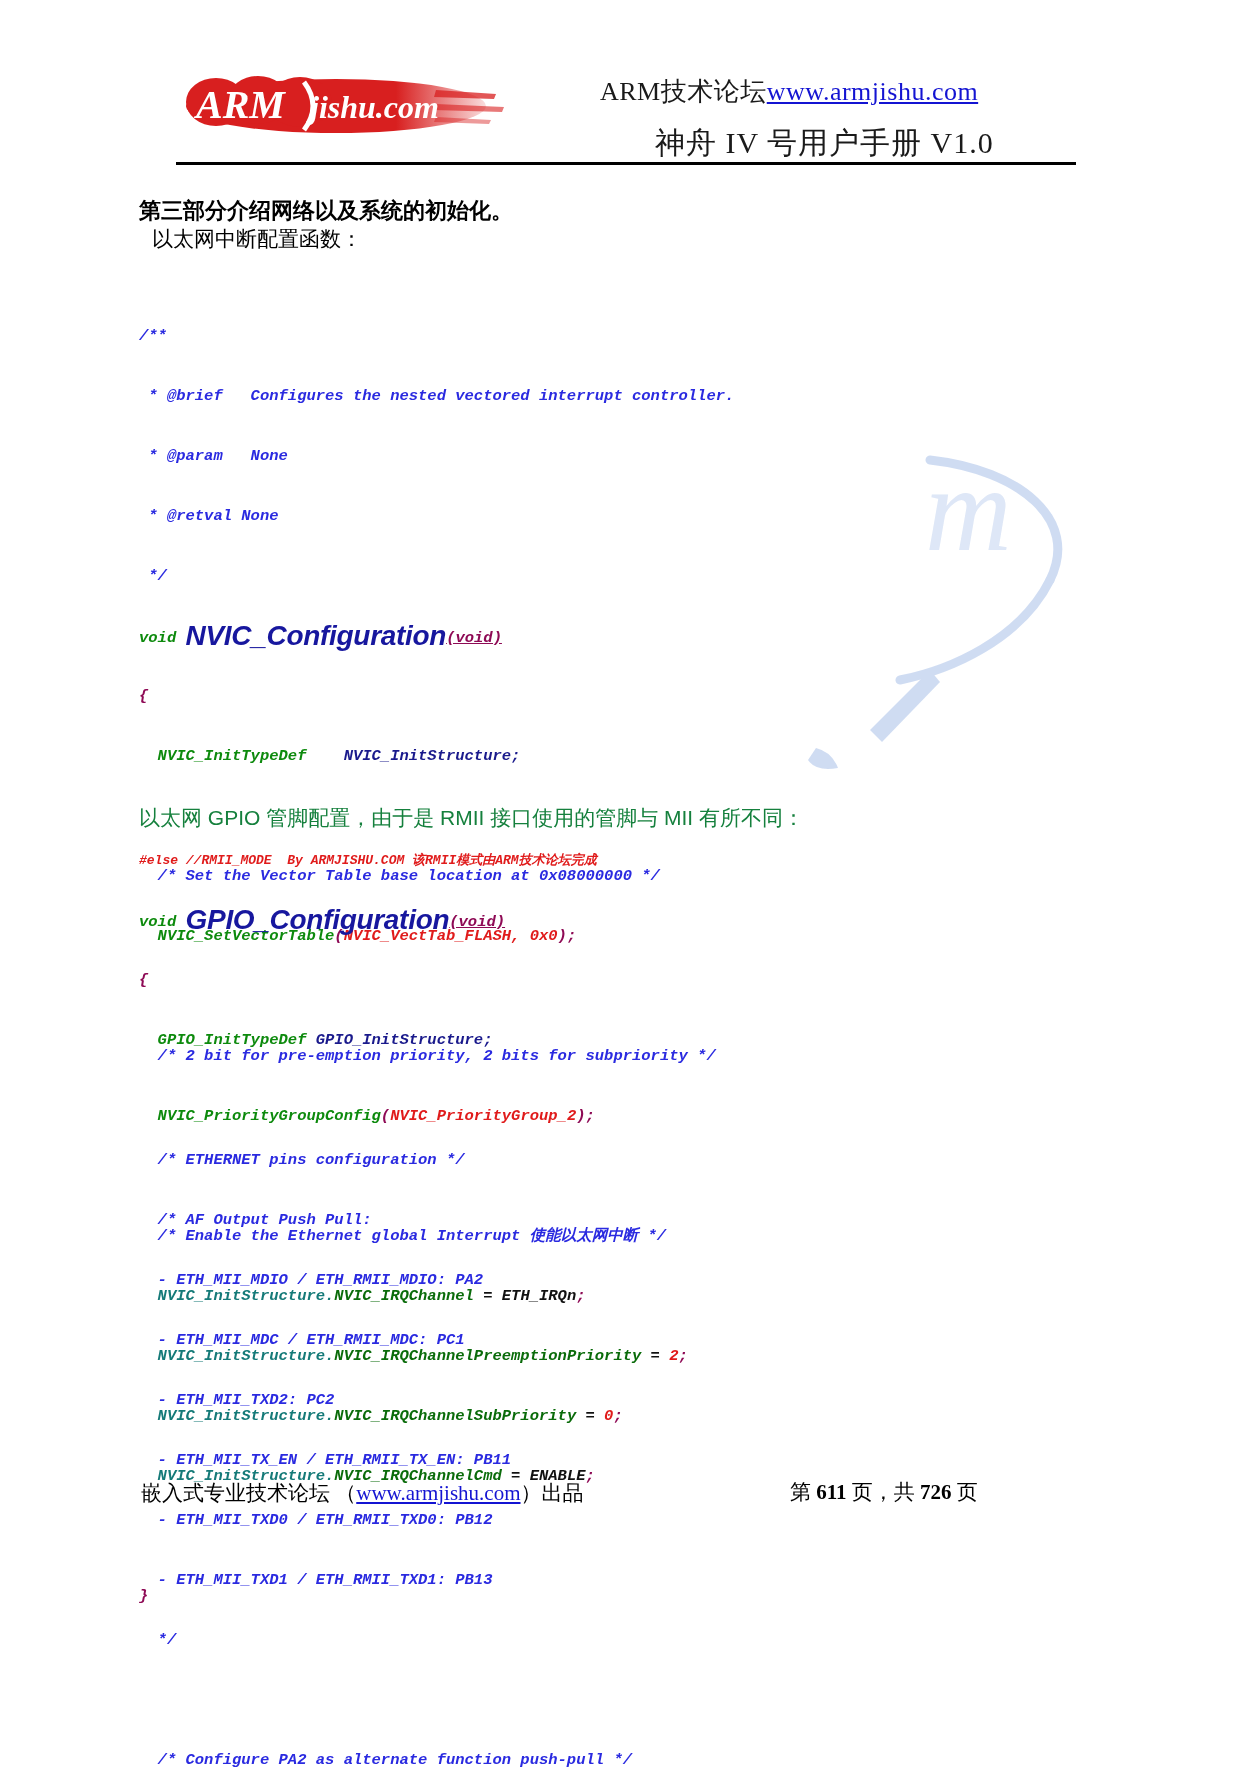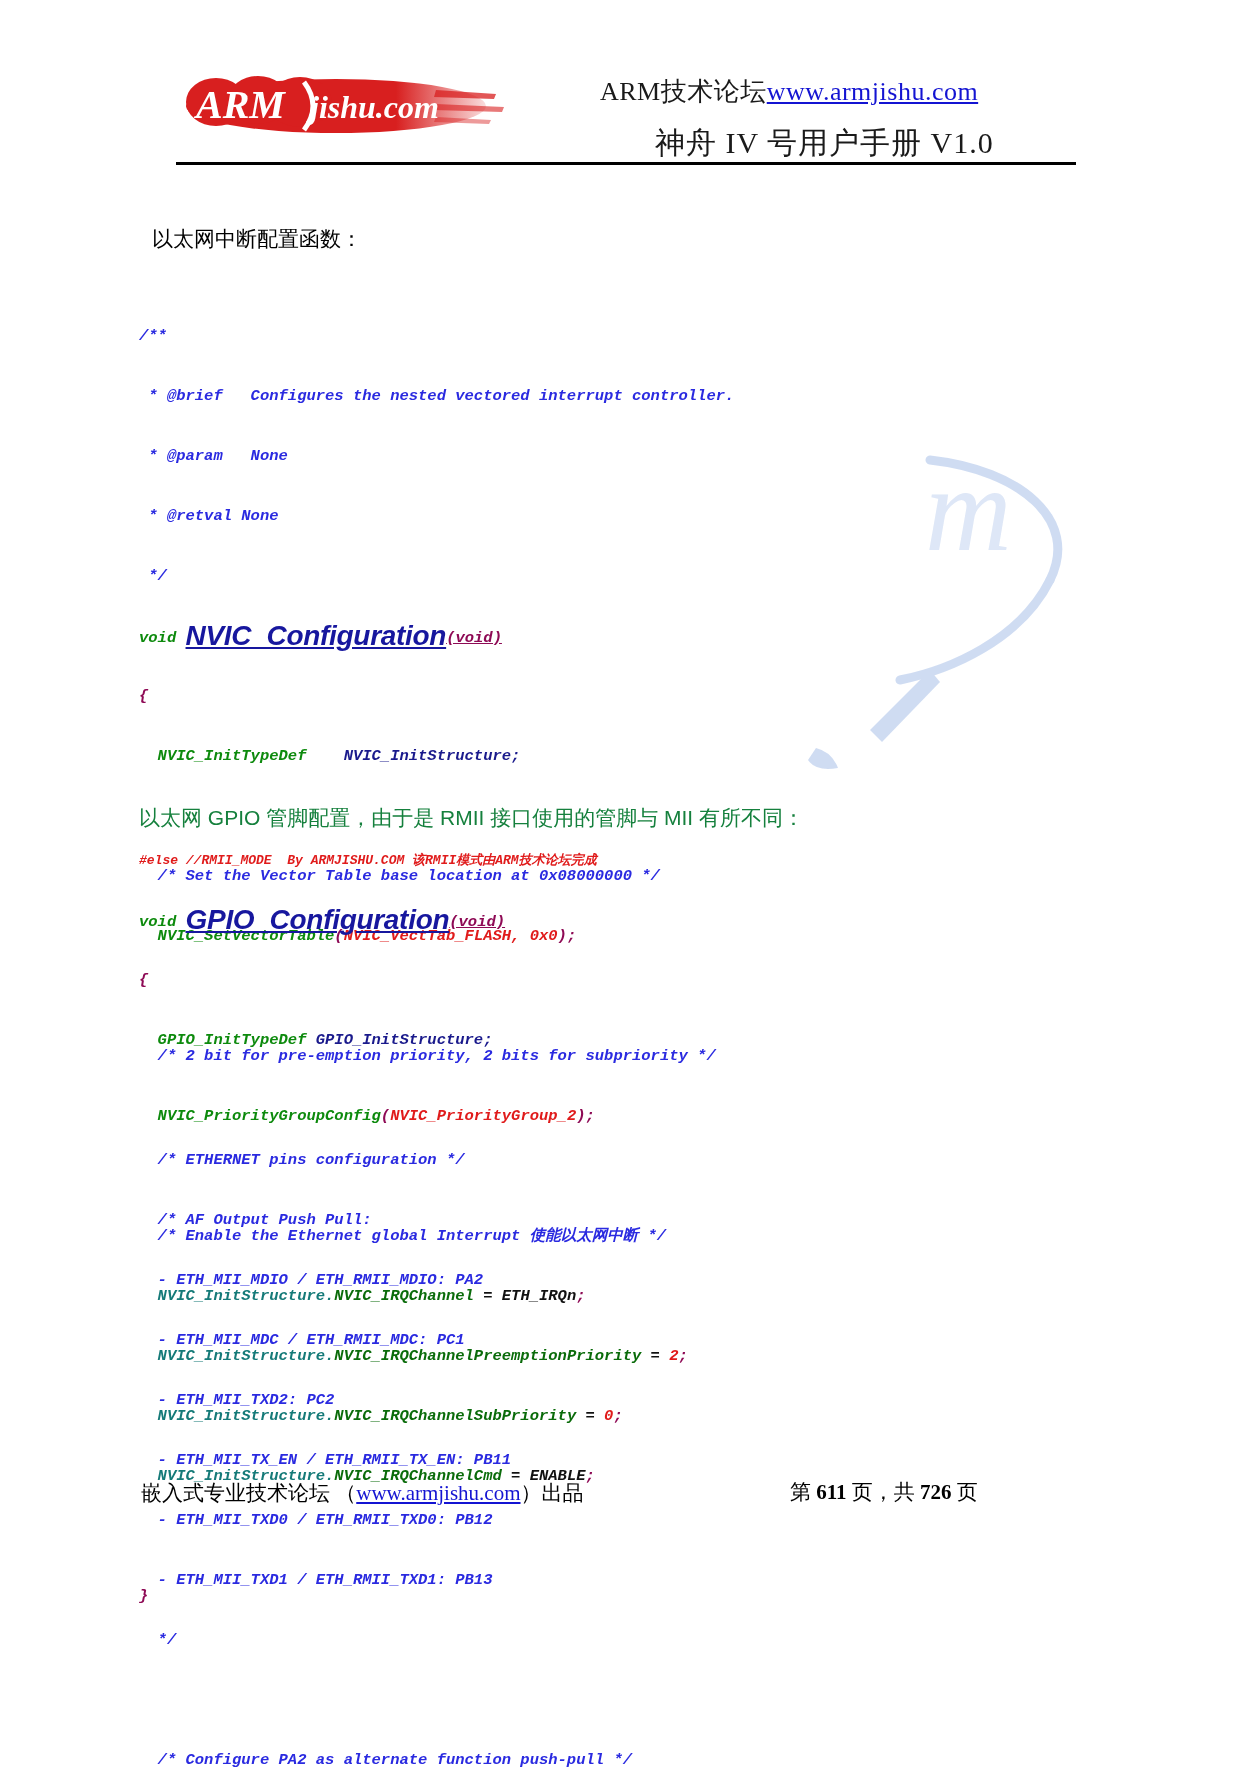--- a/index.html
+++ b/index.html
@@ -87,21 +87,20 @@
 
   
   .fnbig{
     font-family:"Liberation Sans", sans-serif;
     font-style:italic;
     font-weight:bold;
     font-size:28px;
     color:#17179e;
     letter-spacing:-.3px;
     vertical-align:-3px;
-    text-decoration:underline;
   }
   .fnline{height:32px;}
   .fnparen{
     font-family:"Liberation Mono", monospace;
     font-style:italic;font-weight:bold;font-size:15.5px;
     color:#8e0a55;
   }
 
   
   .pp{
@@ -167,20 +166,21 @@
       <g fill="none" stroke="#a9c0e8" stroke-width="9" stroke-linecap="round">
         <path d="M210 30 C300 40 360 90 330 150"></path>
         <path d="M330 150 C300 210 230 240 180 250"></path>
       </g>
       <path d="M150 300 L210 240 L220 252 L162 312 Z" fill="#a9c0e8"></path>
       <path d="M96 318 q16 4 22 20 q-22 4 -30 -8 Z" fill="#a9c0e8"></path>
       <text x="205" y="120" font-family="Liberation Serif, serif" font-size="120" font-style="italic" fill="#a9c0e8" opacity=".7">m</text>
     </svg>
   </div>
 
+  <div class="sec-title">第三部分介绍网络以及系统的初始化。</div>
   <div class="lead1">以太网中断配置函数：</div>
 
   <div class="code" id="code-block-1">
     <span class="ln c-cmt">/**</span>
     <span class="ln c-cmt"> * @brief   Configures the nested vectored interrupt controller.</span>
     <span class="ln c-cmt"> * @param   None</span>
     <span class="ln c-cmt"> * @retval None</span>
     <span class="ln c-cmt"> */</span>
     <span class="ln fnline"><span class="c-grn">void</span><span class="c-blk"> </span><span class="fnbig">NVIC_Configuration</span><span class="fnparen u">(void)</span></span>
     <span class="ln c-pur">{</span>

